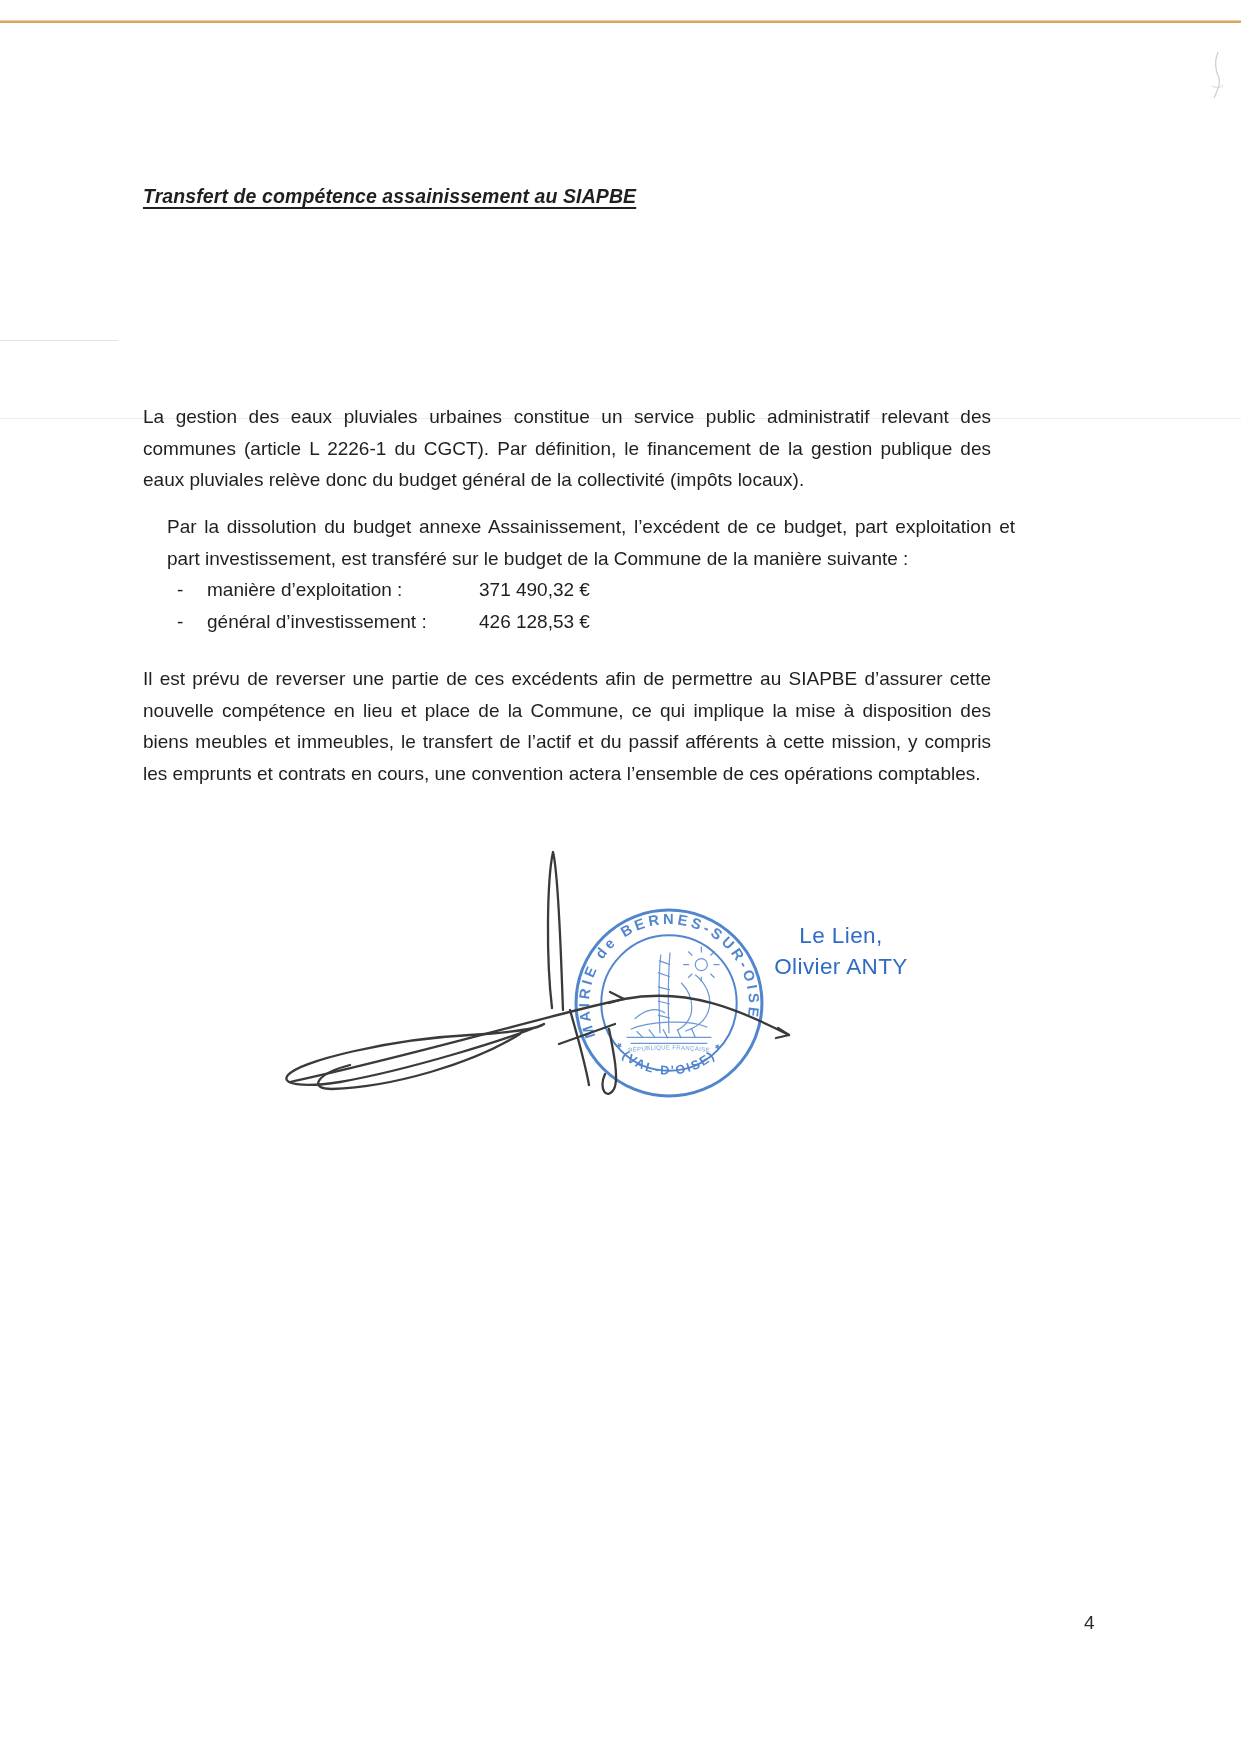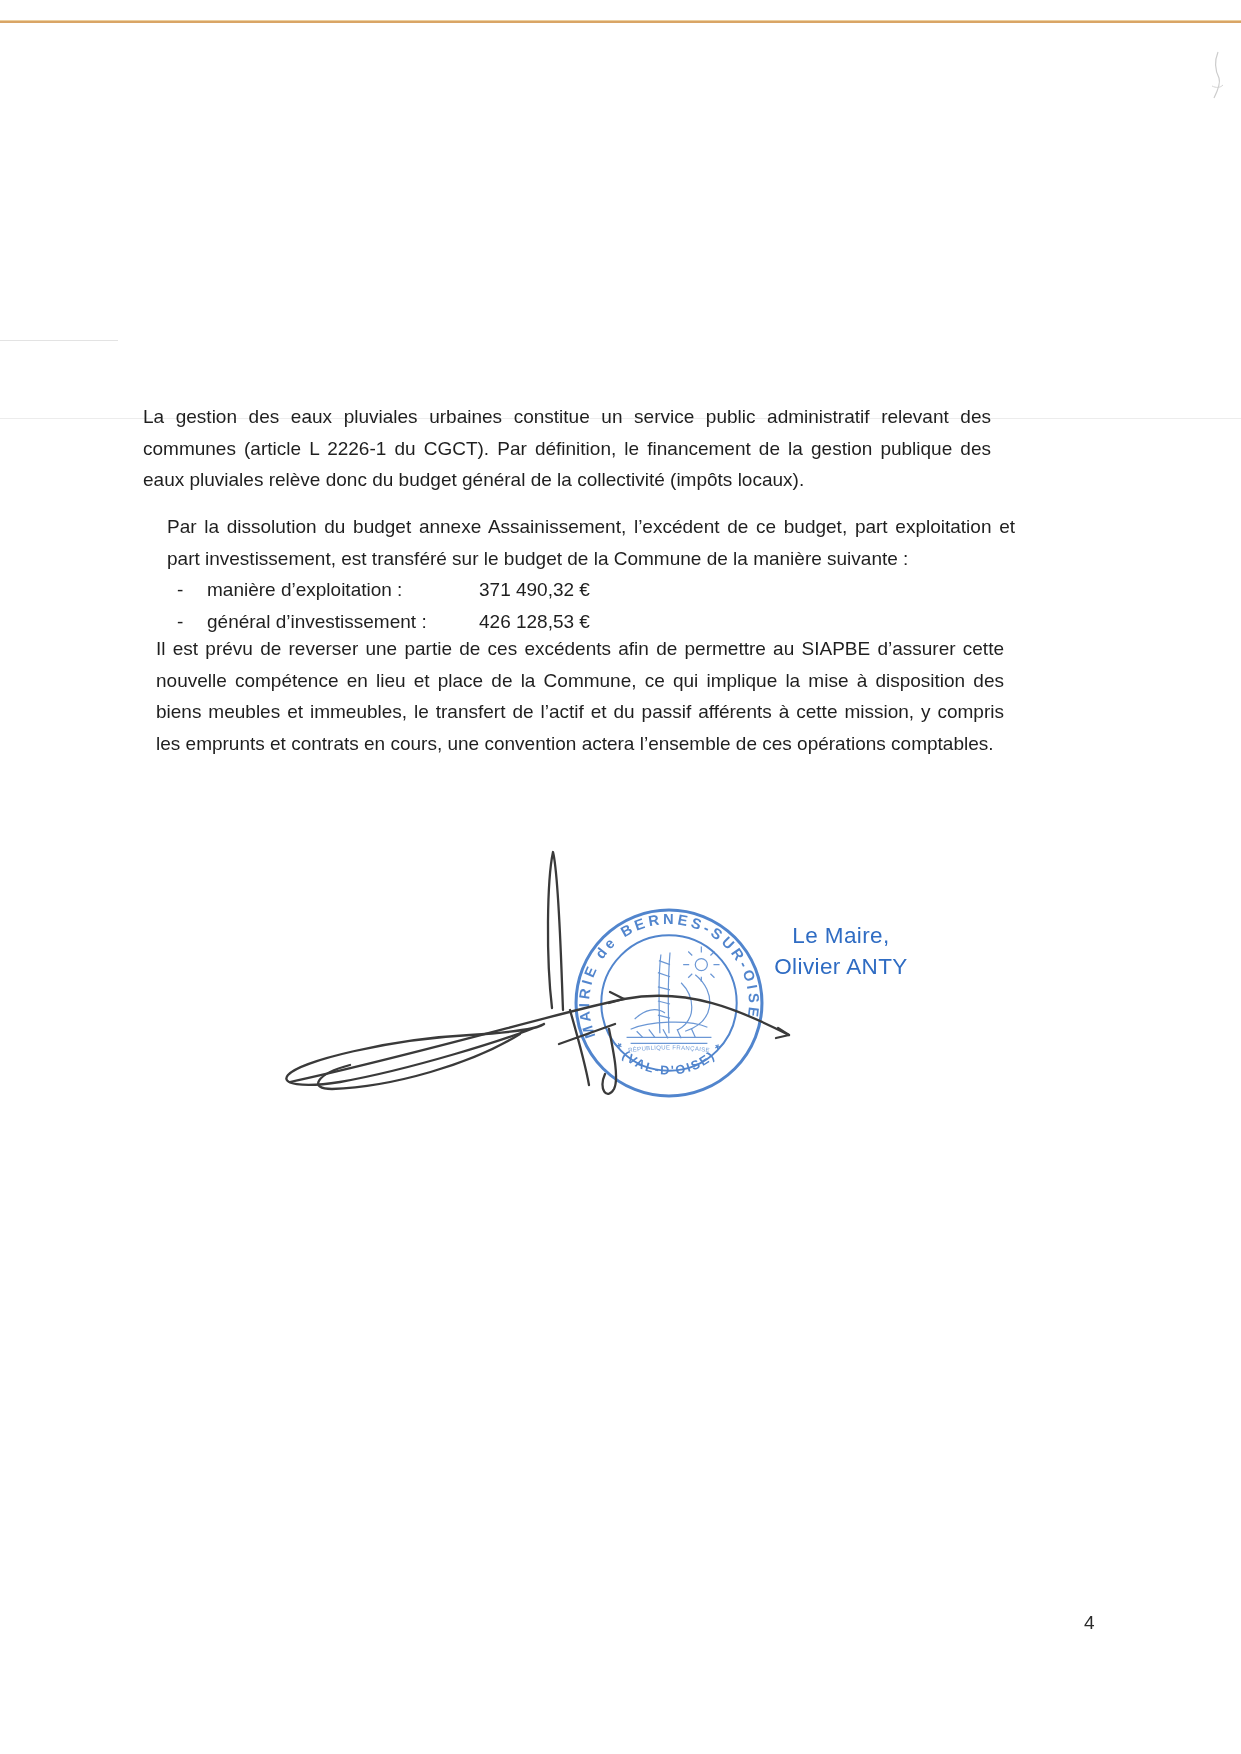--- a/index.html
+++ b/index.html
@@ -28,21 +28,21 @@
     text-decoration:underline;text-underline-offset:4px;text-decoration-thickness:1.5px;
   }
   .para{
     position:absolute;left:143px;width:848px;
     font-size:19px;line-height:31.5px;
     text-align:justify;text-align-last:left;
   }
   .p1{top:221px;}
   .p2{top:401px;}
   .p3{top:511px;margin-left:24px;}
-  .p4{top:633px;margin-left:13px;}
+  .p4{top:663px;}
   .bullets{position:absolute;left:143px;top:574px;width:848px;font-size:19px;}
   .bullet-row{display:flex;height:31.5px;align-items:baseline;line-height:31.5px;}
   .bullet-dash{width:30px;margin-left:34px;flex:0 0 auto;}
   .bullet-label{width:272px;flex:0 0 auto;}
   .bullet-value{flex:0 0 auto;}
   .sign-name{
     position:absolute;left:735px;top:920px;width:212px;
     text-align:center;font-size:22.5px;line-height:31px;
     color:#2f6cc3;letter-spacing:.4px;
   }
@@ -60,20 +60,21 @@
 
   <div class="top-line"></div>
 
   <div class="faint-line-a"></div>
   <div class="faint-line-b"></div>
   <svg style="position:absolute;left:1200px;top:48px;" width="32" height="56" viewBox="0 0 32 56">
     <path d="M18,4 C14,14 16,24 19,30 C21,36 17,44 14,50" fill="none" stroke="#cccccc" stroke-width="1.2"></path>
     <path d="M12,38 C16,40 20,40 23,37" fill="none" stroke="#d4d4d4" stroke-width="1"></path>
   </svg>
 
+  <div class="h1">Transfert de compétence assainissement au SIAPBE</div>
 
 
 
   <div class="para p2">La gestion des eaux pluviales urbaines constitue un service public administratif relevant des communes (article L 2226-1 du CGCT). Par définition, le financement de la gestion publique des eaux pluviales relève donc du budget général de la collectivité (impôts locaux).</div>
 
   <div class="para p3">Par la dissolution du budget annexe Assainissement, l’excédent de ce budget, part exploitation et part investissement, est transféré sur le budget de la Commune de la manière suivante :</div>
 
   <div class="bullets">
     <div class="bullet-row">
       <span class="bullet-dash">-</span>
@@ -132,19 +133,19 @@
       <path d="M276,186 C238,202 140,232 72,244 C34,250 12,246 20,237 C32,223 122,201 202,197 C248,194 270,191 276,186"></path>
       <path d="M252,196 C204,226 124,249 64,251 C40,251 48,236 82,227"></path>
       <path d="M302,172 C310,200 318,230 321,247 M291,206 L347,186 M341,191 C346,216 351,241 346,251 C339,263 330,251 337,236"></path>
       <path d="M22,244 C152,216 300,172 356,161 C420,149 472,172 521,197"></path>
       <path d="M356,161 l-14,-7 m14,7 l-15,4"></path>
       <path d="M521,197 l-11,-7 m11,7 l-13,3"></path>
     </g>
   </svg>
 
   <div class="sign-name">
-    <div>Le Maire,</div>
+    <div>Le Lien,</div>
     <div>Olivier ANTY</div>
   </div>
 
   <div class="page-number">4</div>
 
 </div>
 
 </body></html>

